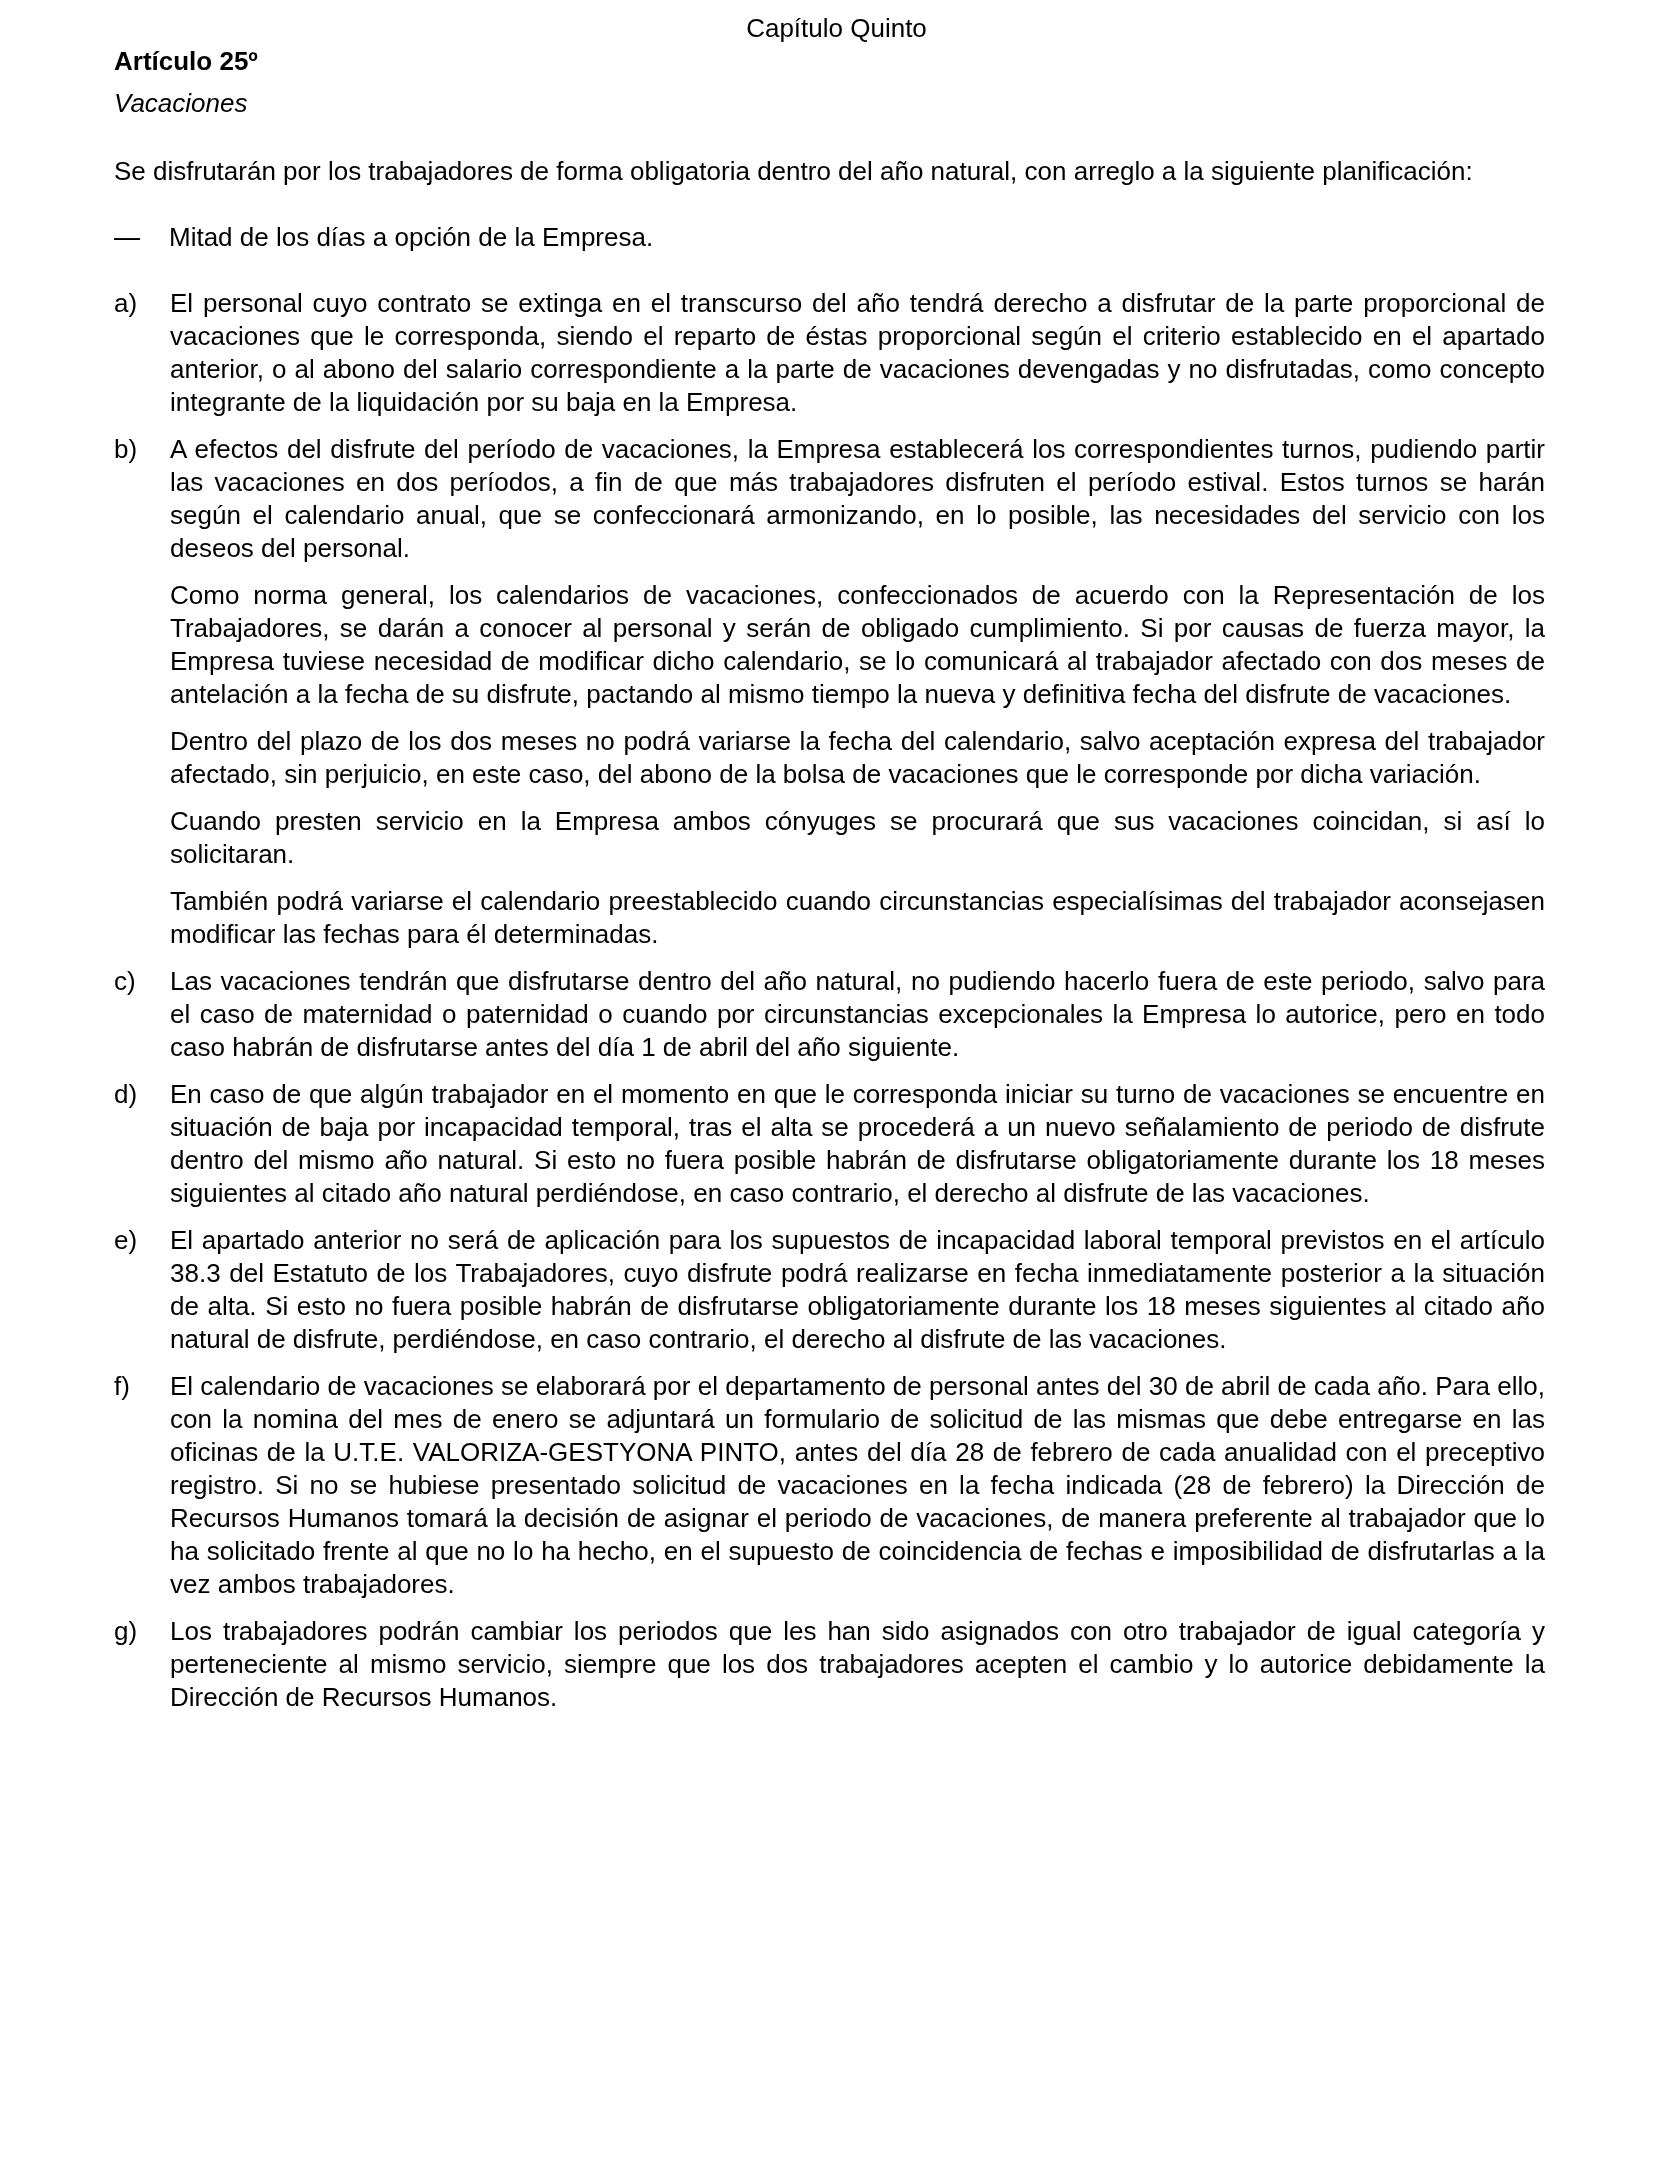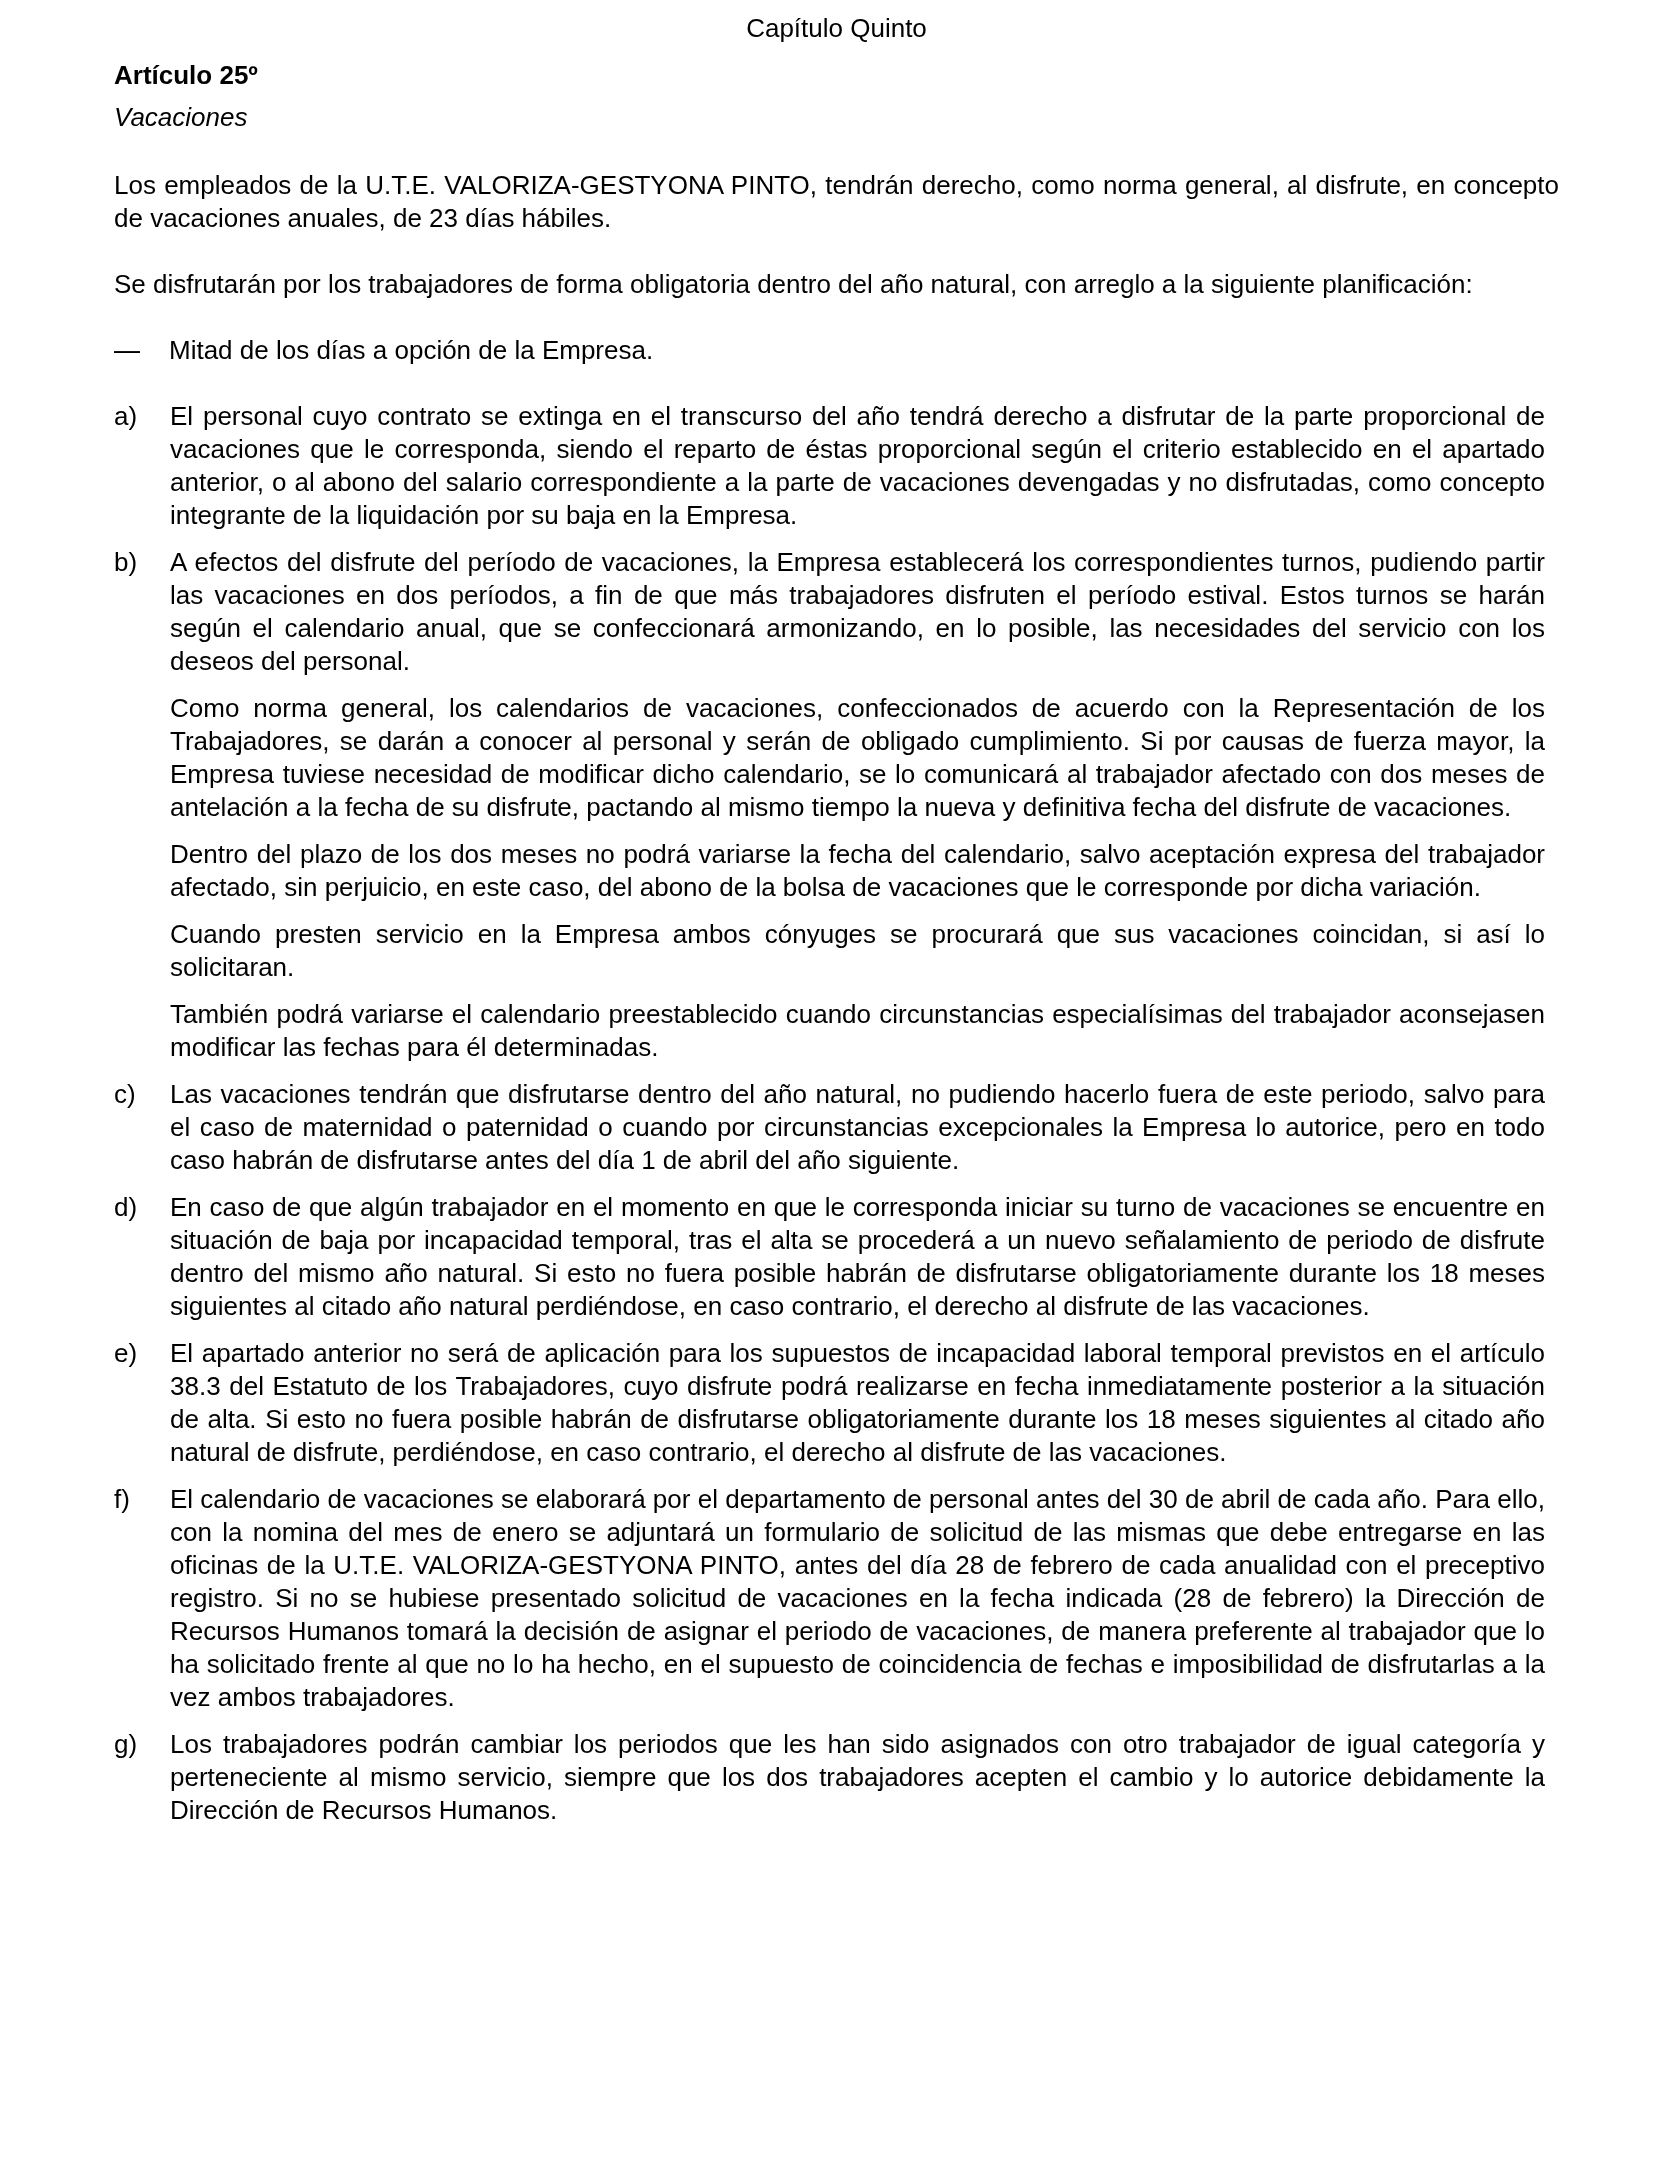--- a/index.html
+++ b/index.html
@@ -16,21 +16,21 @@
     background: #ffffff;
     color: #000000;
     font-family: "Liberation Sans", sans-serif;
     font-size: 26px;
     line-height: 33px;
     overflow: hidden;
   }
   .center { text-align: center; }
   .chapter-title { margin: 0; }
   .chapter-subtitle { margin: 0 0 33px 0; font-style: italic; }
-  .article-heading { margin: 14px 0 9px 0; font-weight: bold; }
+  .article-heading { margin: 0 0 9px 0; font-weight: bold; }
   .article-subheading { margin: 0 0 35px 0; font-style: italic; }
   p.body-par {
     margin: 0 0 33px 0;
     text-align: justify;
   }
   .dash-list { margin: 0 0 33px 0; }
   .dash-item {
     position: relative;
     padding-left: 55px;
   }
@@ -57,21 +57,20 @@
 </head>
 <body>
 
 <div class="page">
 
   <p class="chapter-title center">Capítulo Quinto</p>
 
   <p class="article-heading">Artículo 25º</p>
   <p class="article-subheading">Vacaciones</p>
 
-  <p class="body-par">Los empleados de la U.T.E. VALORIZA-GESTYONA PINTO, tendrán derecho, como norma general, al disfrute, en concepto de vacaciones anuales, de 23 días hábiles.</p>
   <p class="body-par">Se disfrutarán por los trabajadores de forma obligatoria dentro del año natural, con arreglo a la siguiente planificación:</p>
 
   <div class="dash-list">
     <div class="dash-item">
       <span class="dash">—</span>
     </div>
     <div class="dash-item">
       <span class="dash">—</span>
       <span>Mitad de los días a opción de la Empresa.</span>
     </div>

